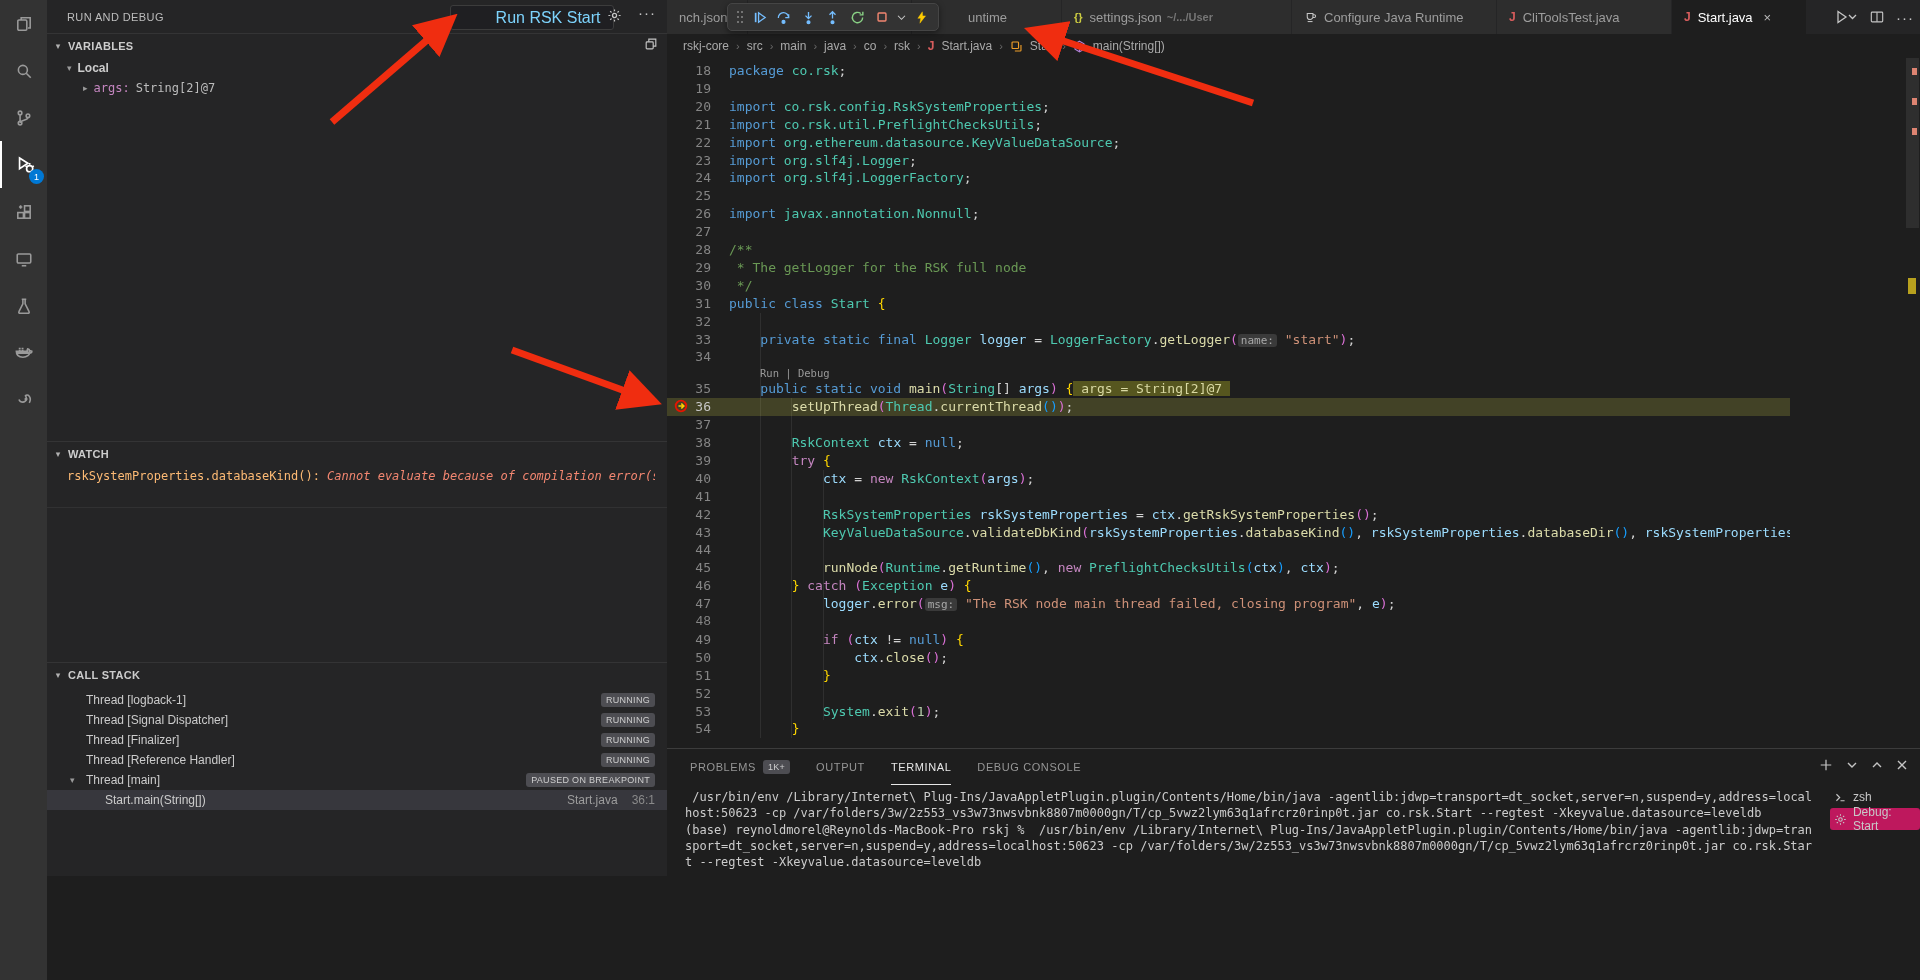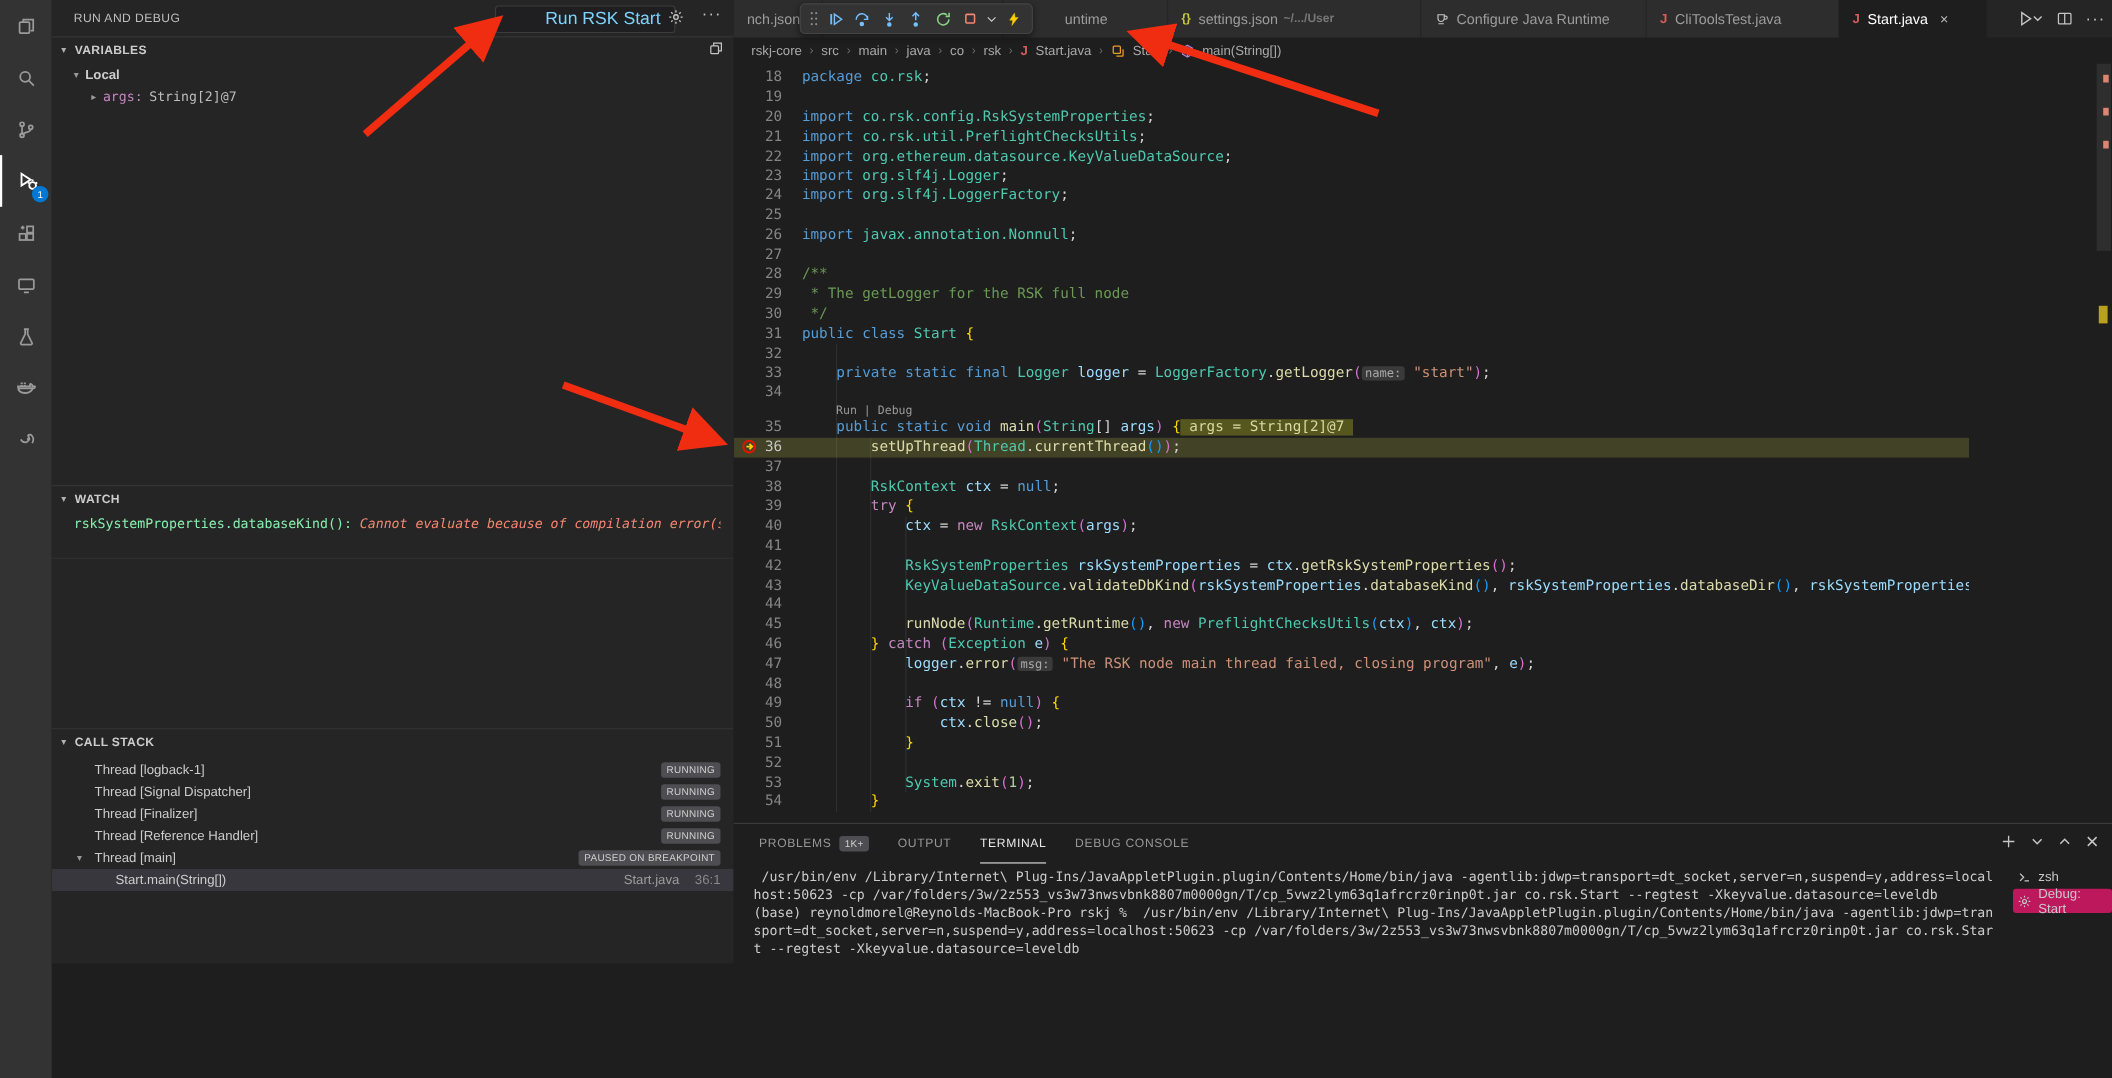--- a/index.html
+++ b/index.html
@@ -26,21 +26,21 @@
   #more-btn{position:absolute;left:591px;top:4px;font-size:15px;color:#c5c5c5;letter-spacing:1px;}
   .sect-head{position:absolute;left:0;width:620px;height:24px;border-top:1px solid rgba(255,255,255,.07);
              display:flex;align-items:center;gap:4px;padding-left:5px;box-sizing:border-box;}
   .sect-head .tw{color:#b0b0b0;font-size:9px;width:12px;text-align:center;}
   .sect-head .tx{font-size:11px;font-weight:bold;color:#cccccc;letter-spacing:.3px;}
   .tree-row{position:absolute;left:0;width:620px;height:20px;display:flex;align-items:center;font-size:12px;color:#cccccc;}
   .tw{color:#9a9a9a;font-size:9px;}
   .var-name{color:#c586c0;}
   .var-val{color:#bcbcbc;margin-left:6px;}
   #watch-item{position:absolute;left:20px;top:469px;width:588px;white-space:nowrap;overflow:hidden;font-size:12px;}
-  #watch-item .wname{color:#86efac;}
+  #watch-item .wname{color:#fdba74;}
   #watch-item .wmsg{color:#f48771;font-style:italic;}
   .badge{background:#4d4d52;color:#cfcfcf;font-size:9px;border-radius:3px;padding:2px 5px;letter-spacing:.3px;white-space:nowrap;}
   .cs-row{position:absolute;left:0;width:620px;height:20px;display:flex;align-items:center;}
   .cs-row .lbl{margin-left:39px;font-size:12px;color:#cccccc;}
   .cs-row .tw{position:absolute;left:23px;}
   .cs-row .badge{position:absolute;right:12px;}
   .cs-frame{background:#37373d;}
   .cs-frame .lbl{margin-left:58px;}
   .cs-frame .loc{position:absolute;right:12px;font-size:12px;color:#9d9d9d;}
   .cs-frame .loc b{font-weight:normal;color:#8a8a8a;margin-left:14px;}
@@ -519,21 +519,21 @@
             <span class="ct"><span class="tok-pun">            </span><span class="tok-met">runNode</span><span class="tok-b2">(</span><span class="tok-type">Runtime</span><span class="tok-pun">.</span><span class="tok-met">getRuntime</span><span class="tok-b3">()</span><span class="tok-pun">, </span><span class="tok-ctl">new</span><span class="tok-pun"> </span><span class="tok-type">PreflightChecksUtils</span><span class="tok-b3">(</span><span class="tok-var">ctx</span><span class="tok-b3">)</span><span class="tok-pun">, </span><span class="tok-var">ctx</span><span class="tok-b2">)</span><span class="tok-pun">;</span></span>
           </div>
           <div class="code-row" style="top: 519.2px;">
             <span class="ln">46</span>
             <span class="ct"><span class="tok-pun">        </span><span class="tok-b1">}</span><span class="tok-pun"> </span><span class="tok-ctl">catch</span><span class="tok-pun"> </span><span class="tok-b2">(</span><span class="tok-type">Exception</span><span class="tok-pun"> </span><span class="tok-var">e</span><span class="tok-b2">)</span><span class="tok-pun"> </span><span class="tok-b1">{</span></span>
           </div>
           <div class="code-row" style="top: 537.1px;">
             <span class="ln">47</span>
             <span class="ct"><span class="tok-pun">            </span><span class="tok-var">logger</span><span class="tok-pun">.</span><span class="tok-met">error</span><span class="tok-b2">(</span><span class="tok-inlay">msg:</span><span class="tok-pun"> </span><span class="tok-str">"The RSK node main thread failed, closing program"</span><span class="tok-pun">, </span><span class="tok-var">e</span><span class="tok-b2">)</span><span class="tok-pun">;</span></span>
           </div>
-          <div class="code-row" style="top: 555px;">
+          <div class="code-row" style="top: 555px; font-family: Liberation Mono, monospace;">
             <span class="ln">48</span>
             <span class="ct"></span>
           </div>
           <div class="code-row" style="top: 572.9px;">
             <span class="ln">49</span>
             <span class="ct"><span class="tok-pun">            </span><span class="tok-ctl">if</span><span class="tok-pun"> </span><span class="tok-b2">(</span><span class="tok-var">ctx</span><span class="tok-pun"> != </span><span class="tok-kw">null</span><span class="tok-b2">)</span><span class="tok-pun"> </span><span class="tok-b1">{</span></span>
           </div>
           <div class="code-row" style="top: 590.8px;">
             <span class="ln">50</span>
             <span class="ct"><span class="tok-pun">                </span><span class="tok-var">ctx</span><span class="tok-pun">.</span><span class="tok-met">close</span><span class="tok-b2">()</span><span class="tok-pun">;</span></span>

